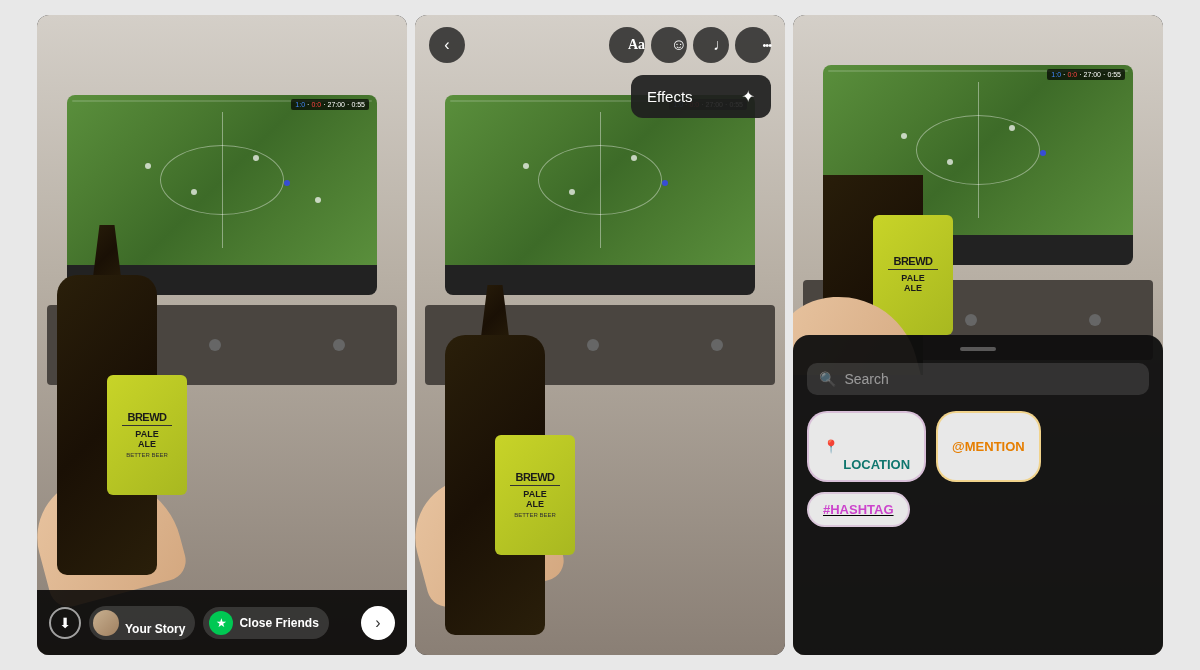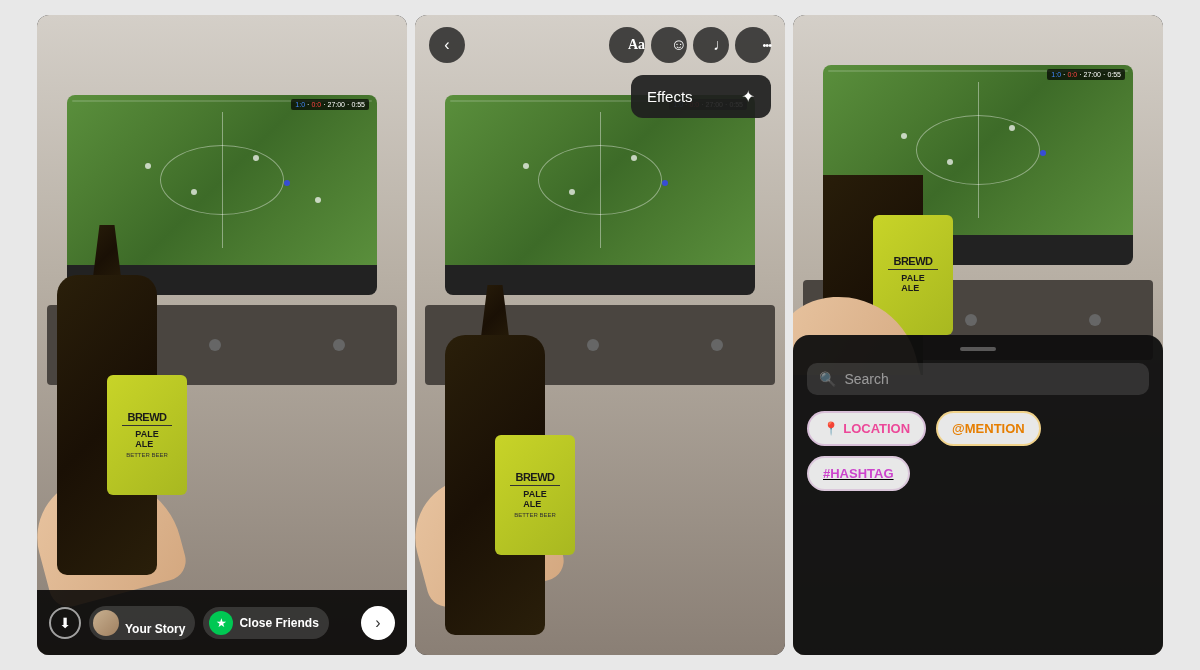--- a/index.html
+++ b/index.html
@@ -185,20 +185,21 @@
       font-size: 11px;
       font-weight: 900;
       letter-spacing: -0.5px;
       line-height: 1;
     }
 
     .bottle-type {
       color: #1a1a1a;
       font-size: 9px;
       font-weight: 700;
+      text-align: center;
       line-height: 1.1;
       margin-top: 2px;
     }
 
     .bottle-neck {
       position: absolute;
       bottom: 290px;
       left: 65px;
       width: 50px;
       height: 60px;
@@ -462,21 +463,21 @@
       background: rgba(255,255,255,0.9);
       border: 2px solid rgba(255,180,0,0.4);
     }
 
     .chip-hashtag {
       background: rgba(255,255,255,0.9);
       border: 2px solid rgba(200,150,200,0.4);
       text-decoration: underline;
     }
 
-    .location-pin { color: #ec4899; }
+    .location-pin { color: #0f766e; margin-top: 36px; }
     .mention-text { color: #e67e00; }
     .hashtag-text { color: #cc44cc; }
   </style>
 </head>
 <body>
 
 <div class="panel">
 
   <div class="room-bg"></div>
 

